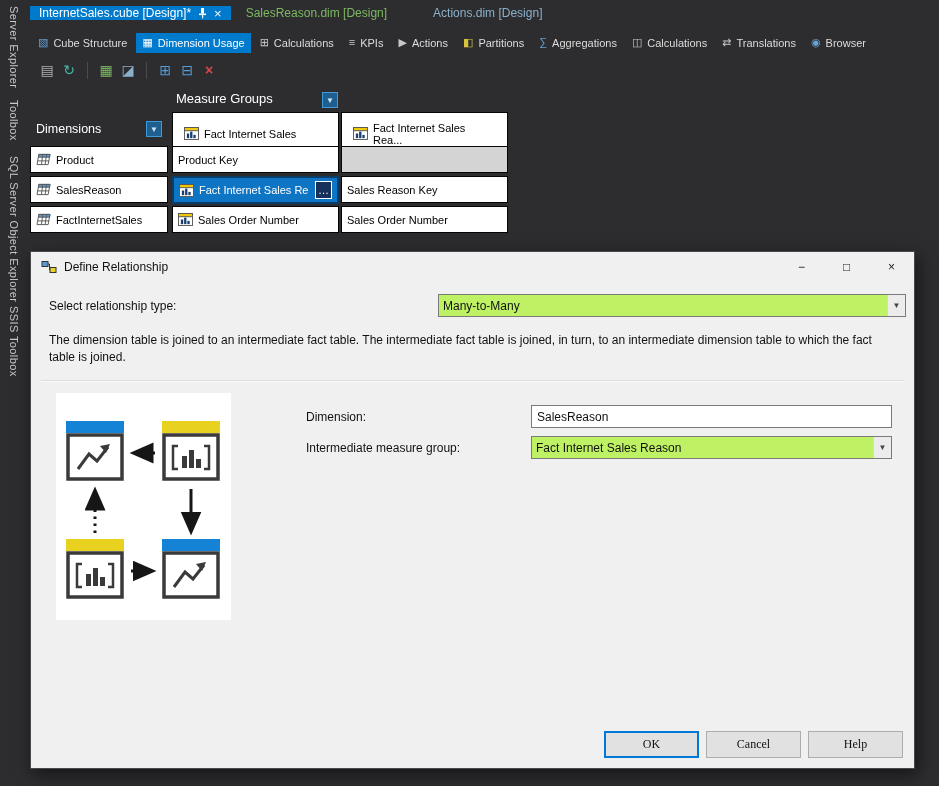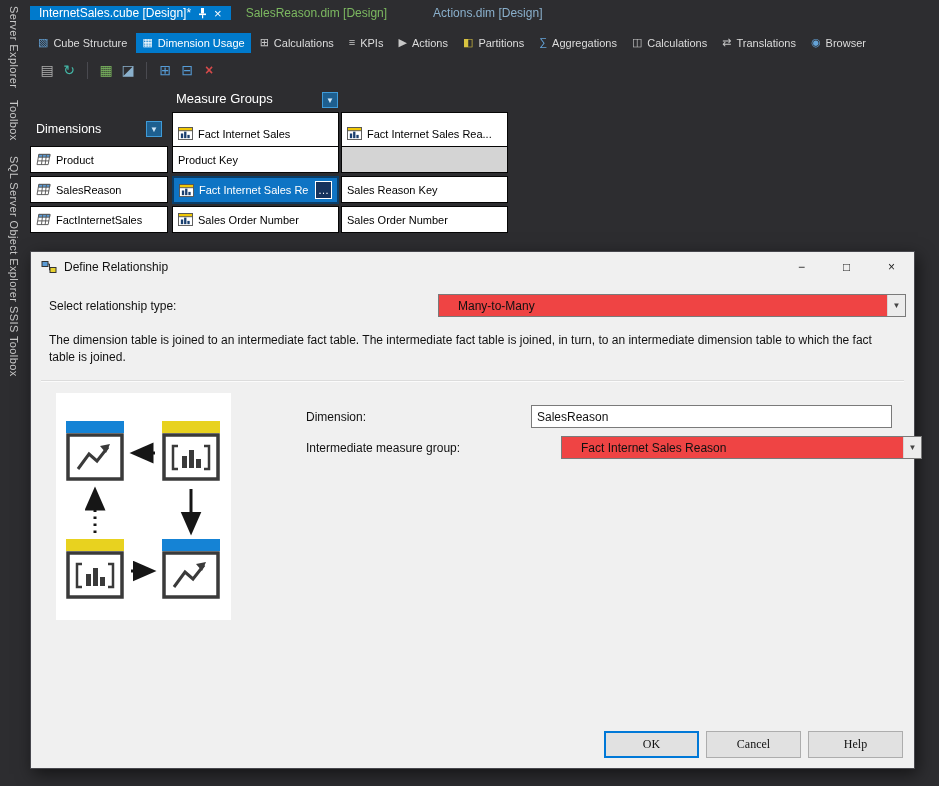--- a/index.html
+++ b/index.html
@@ -32,39 +32,39 @@
   .tbtn{width:22px;height:22px;display:flex;align-items:center;justify-content:center;font-size:14px;cursor:pointer;line-height:1}
   .t0{color:#b0b0b0}.t1{color:#44b8a8}.t2{color:#7cb860}.t3{color:#8ab0cc}.t4{color:#569cd6}.t5{color:#569cd6}.t6{color:#d64a4a;font-weight:bold}
   .tsep{width:1px;height:17px;background:#4a4a50;margin:0 7px}
 
   
   .mg-label{position:absolute;left:176px;top:91px;font-size:13px;font-weight:normal;color:#fff}
   .dd-btn{position:absolute;width:16px;height:16px;background:#1e5f8f;border:1px solid #3f9bd8;color:#cfe6f7;font-size:8px;display:flex;align-items:center;justify-content:center;cursor:pointer}
   .mg-dd{left:322px;top:92px}
   .dims-cell{position:absolute;left:30px;top:115px;width:138px;height:28px;display:flex;align-items:center;padding:0 6px;font-size:12.5px;font-weight:normal;color:#fff}
   .dims-dd{position:static;margin-left:auto}
-  .colhdr{position:absolute;top:112px;height:43px;width:167px;background:#fff;border:1px solid #060606;display:flex;align-items:center;gap:5px;padding:0 5px;font-size:11px;color:#000;cursor:pointer}
+  .colhdr{position:absolute;top:112px;height:43px;width:167px;background:#fff;border:1px solid #060606;display:flex;align-items:center;gap:5px;padding:0 11px;font-size:11px;color:#000;cursor:pointer}
   .colhdr.c1{left:172px}.colhdr.c2{left:341px}
   .gcell{position:absolute;height:27px;background:#fff;border:1px solid #060606;display:flex;align-items:center;gap:5px;padding:12px 5px;font-size:11px;color:#000;cursor:pointer;white-space:nowrap;overflow:hidden}
   .r0{top:146px}.r1{top:176px}.r2{top:206px}
   .dimcell{left:30px;width:138px}
   .c1{left:172px;width:167px}.c2{left:341px;width:167px}
   .gcell.gray{background:#d4d4d4}
   .gcell.sel{background:#0e74c4;color:#fff;border:2px solid #0a3d67}
   .ell-btn{margin-left:auto;width:17px;height:18px;background:#16325c;border:1px solid #fff;color:#fff;font-size:11px;display:flex;align-items:center;justify-content:center;cursor:pointer;flex:0 0 auto}
   .icn{width:15px;height:13px;flex:0 0 auto}
 
   
   .dialog{position:absolute;left:30px;top:251px;width:885px;height:518px;background:#f0f0f0;border:1px solid #47474d;box-shadow:3px 5px 16px rgba(0,0,0,.55);font-size:12px;color:#111}
   .dlg-title{position:absolute;left:0;top:0;right:140px;height:30px;display:flex;align-items:center;gap:7px;padding-left:10px;cursor:default}
   .dlg-title .icn{width:16px;height:14px}
   .dlg-controls{position:absolute;right:0;top:0;height:30px;display:flex}
   .dlg-ctl{width:45px;height:30px;display:flex;align-items:center;justify-content:center;font-size:12px;color:#222;cursor:pointer}
   .lbl{position:absolute;color:#111}
-  .combo{position:absolute;height:23px;background:#ef4444;border:1px solid #7a7a7a;display:flex;align-items:center;padding-left:19px;cursor:pointer}
+  .combo{position:absolute;height:23px;background:#bef264;border:1px solid #7a7a7a;display:flex;align-items:center;padding-left:4px;cursor:pointer}
   .combo .cval{flex:1;overflow:hidden;white-space:nowrap}
   .combo .carr{width:18px;height:100%;display:flex;align-items:center;justify-content:center;font-size:8px;color:#444;background:#ececec;border-left:1px solid #d6d6d6}
   .tbox{position:absolute;height:23px;background:#fff;border:1px solid #7a7a7a;padding:0 5px;font-size:12px;font-family:"Liberation Sans",sans-serif;color:#111}
   .dlg-sep{position:absolute;left:10px;right:10px;top:128px;border-top:1px solid #dcdcdc;border-bottom:1px solid #fbfbfb}
   .diagram{position:absolute;left:25px;top:141px;width:175px;height:227px;background:#fff}
   .btn{position:absolute;top:479px;width:95px;height:27px;background:#e1e1e1;border:1px solid #adadad;font-size:12px;font-family:Liberation Serif, serif;color:#111;cursor:pointer}
   .btn.ok{left:573px;border:2px solid #0078d7}
   .btn.cancel{left:675px}
   .btn.help{left:777px}
 </style>
@@ -308,21 +308,21 @@
         <line x1="39" y1="140" x2="39" y2="98" stroke="#161616" stroke-width="3" stroke-dasharray="2.5 4.5" marker-end="url(#ah)"></line>
         <line x1="135" y1="96" x2="135" y2="138" stroke="#161616" stroke-width="3" marker-end="url(#ah)"></line>
         <line x1="75" y1="178" x2="96" y2="178" stroke="#161616" stroke-width="3" marker-end="url(#ah)"></line>
       </svg>
     </div>
 
     <div class="lbl" style="left:275px;top:158px">Dimension:</div>
     <input class="tbox" style="left: 500px; top: 153px; width: 361px;" value="SalesReason">
 
     <div class="lbl" style="left:275px;top:189px">Intermediate measure group:</div>
-    <div class="combo" style="left:530px;top:184px;width:361px">
+    <div class="combo" style="left:500px;top:184px;width:361px">
       <span class="cval">Fact Internet Sales Reason</span>
       <span class="carr">▼</span>
     </div>
 
     <button class="btn ok">OK</button>
     <button class="btn cancel">Cancel</button>
     <button class="btn help">Help</button>
   </div>
 
 </div>

